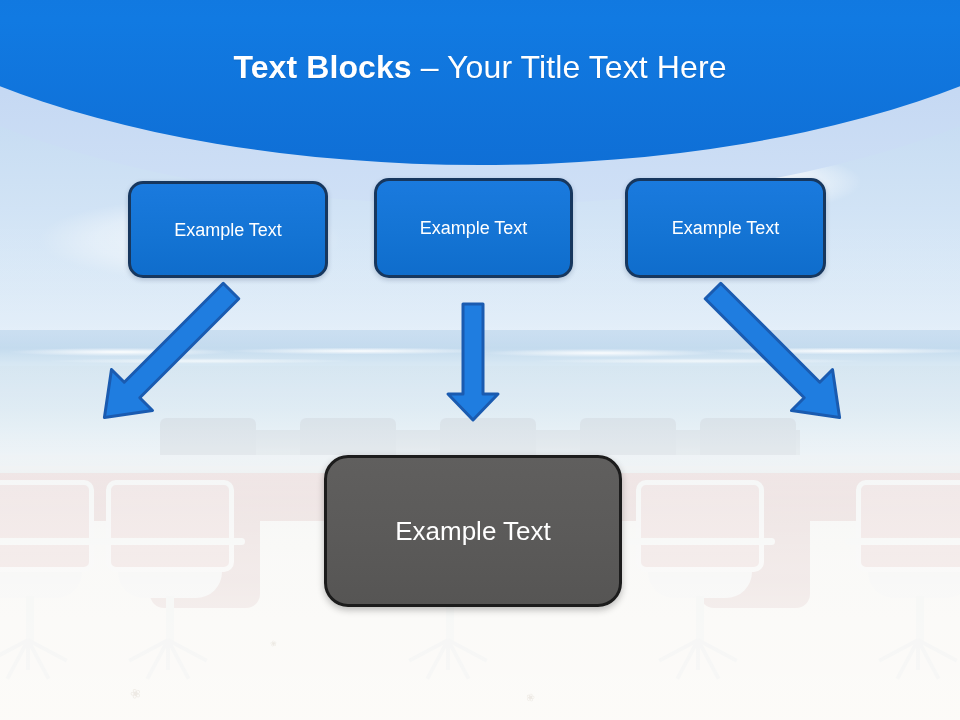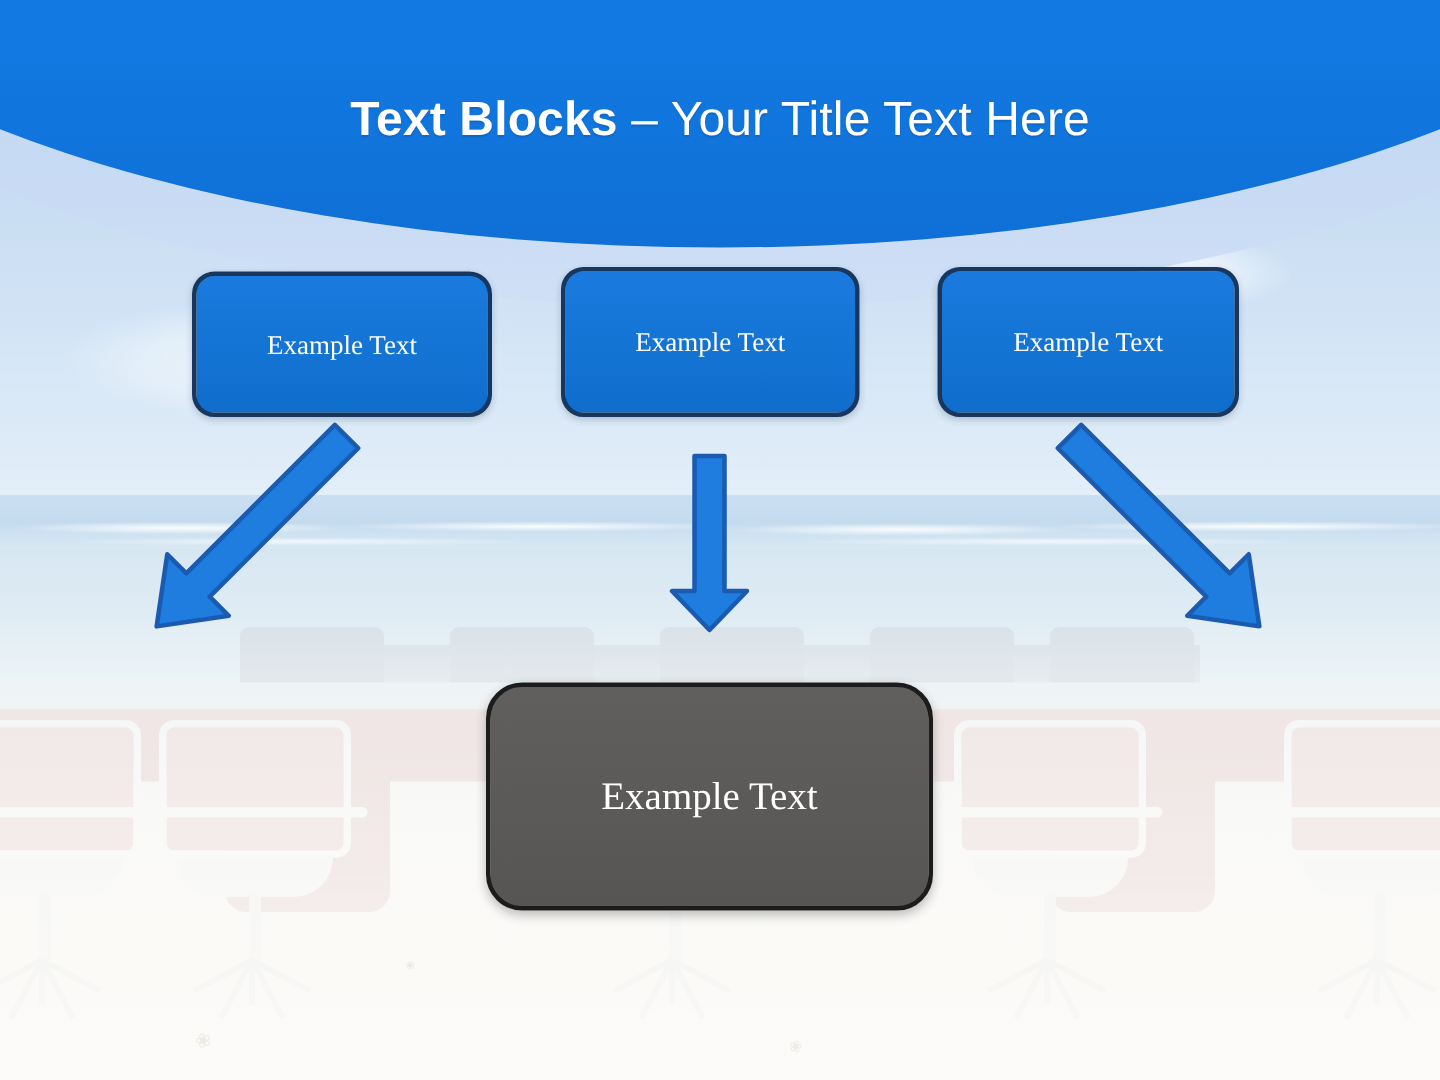--- a/index.html
+++ b/index.html
@@ -231,35 +231,35 @@
     background: linear-gradient(to bottom,
       #0a5cbe 0%,
       #0e68cd 26%,
       #1274da 52%,
       #117ae2 74%,
       #0f6fd6 100%);
   }
 
   .slide-title {
     position: absolute;
-    left: 0; top: 60px;
+    left: 0; top: 48px;
     width: 960px;
     text-align: center;
     color: #ffffff;
     font-size: 32px;
     line-height: 38px;
     letter-spacing: .1px;
     white-space: nowrap;
     text-shadow: 0 1px 1px rgba(0,0,0,.12);
   }
   .slide-title .strong { font-weight: bold; }
   .slide-title .light  { font-weight: normal; }
 
   
-  .stage { position: absolute; inset: 0; font-family: Liberation Serif, serif; }
+  .stage { position: absolute; inset: 0; }
 
   .box-blue {
     position: absolute;
     background: linear-gradient(to bottom, #1a7ade 0%, #1474d4 55%, #0f6dcc 100%);
     border: 3px solid #17375e;
     border-radius: 15px;
     box-sizing: border-box;
     display: flex;
     align-items: center;
     justify-content: center;

